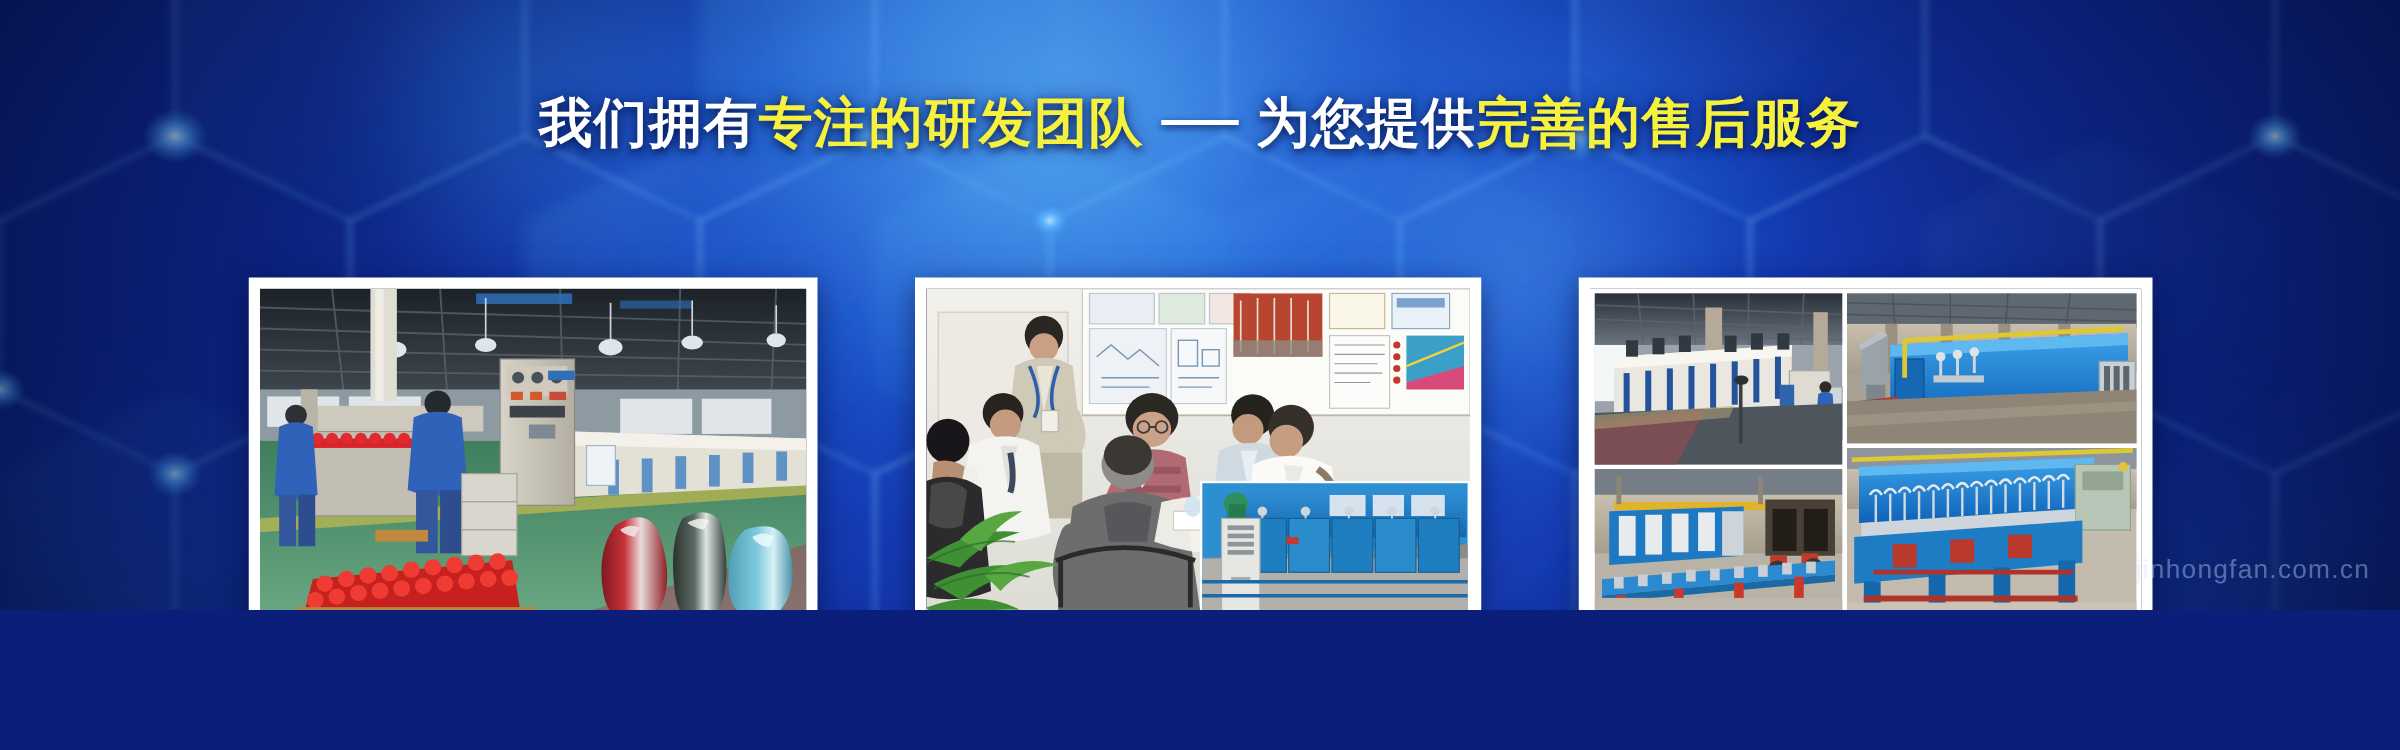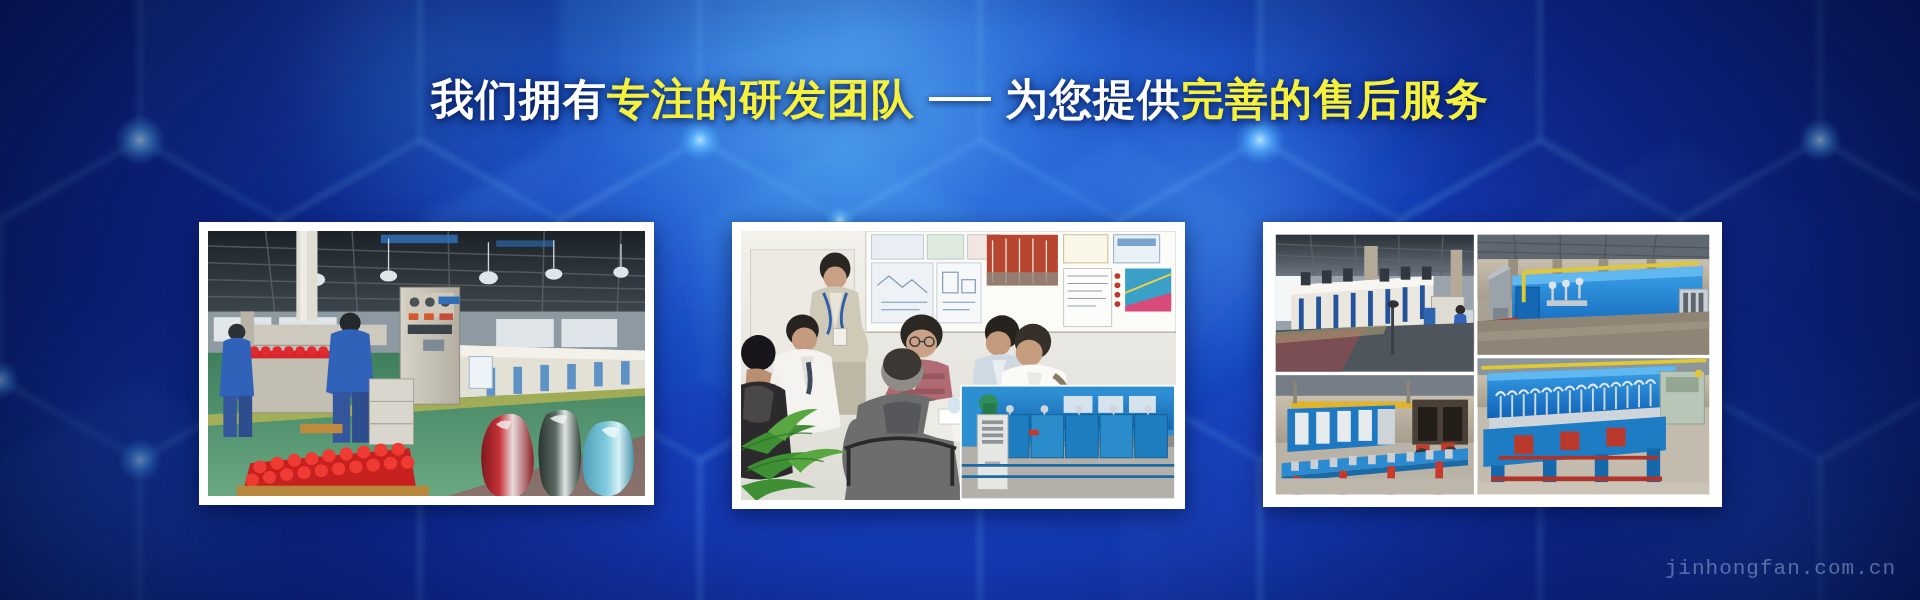--- a/index.html
+++ b/index.html
@@ -3,21 +3,21 @@
 <meta charset="utf-8">
 <style>
   * { margin:0; padding:0; box-sizing:border-box; }
   html,body { width:1920px; height:600px; overflow:hidden; }
   body {
     font-family:"Liberation Sans","DejaVu Sans",sans-serif;
     background:#0b1f7a;
   }
   #banner {
     position:relative;
-    width:1920px; height:600px;
+    width:1920px; height:488px;
     overflow:hidden;
     background:
       radial-gradient(ellipse 900px 520px at 46% 18%, rgba(80,175,255,0.50) 0%, rgba(50,140,240,0.26) 38%, rgba(20,70,190,0.05) 66%, rgba(0,0,0,0) 80%),
       radial-gradient(ellipse 1200px 700px at 50% 46%, #1947c8 0%, #153bb4 34%, #0f2a95 62%, #0a1d74 100%),
       linear-gradient(160deg,#12318f 0%,#0e2382 45%,#0a1a66 100%);
   }
 
   
   .hexlayer {
     position:absolute; inset:-60px;
@@ -93,21 +93,21 @@
   }
   .photo svg { position:absolute; inset:0; width:100%; height:100%; display:block; }
 
   
   .watermark {
     position:absolute;
     right:24px; bottom:20px;
     font-size:21px;
     letter-spacing:1px;
     color:rgba(200,225,255,0.40);
-    font-family:Liberation Mono, monospace;
+    font-family:Liberation Sans, sans-serif;
     user-select:none;
   }
 </style>
 </head>
 <body>
 
 <div id="banner">
 
   <div class="hexlayer">
     <svg viewBox="0 0 2040 720" preserveAspectRatio="none" xmlns="http://www.w3.org/2000/svg">

